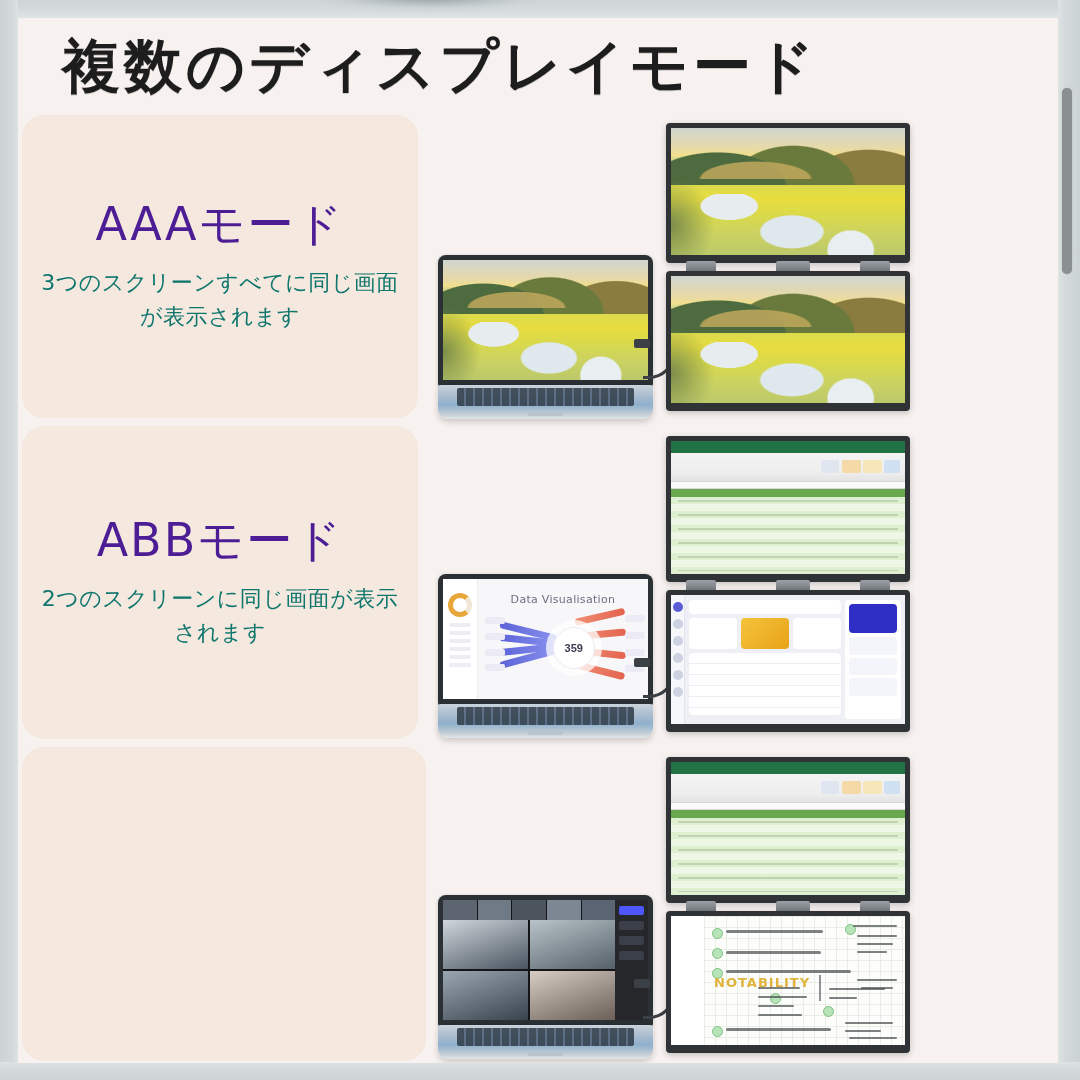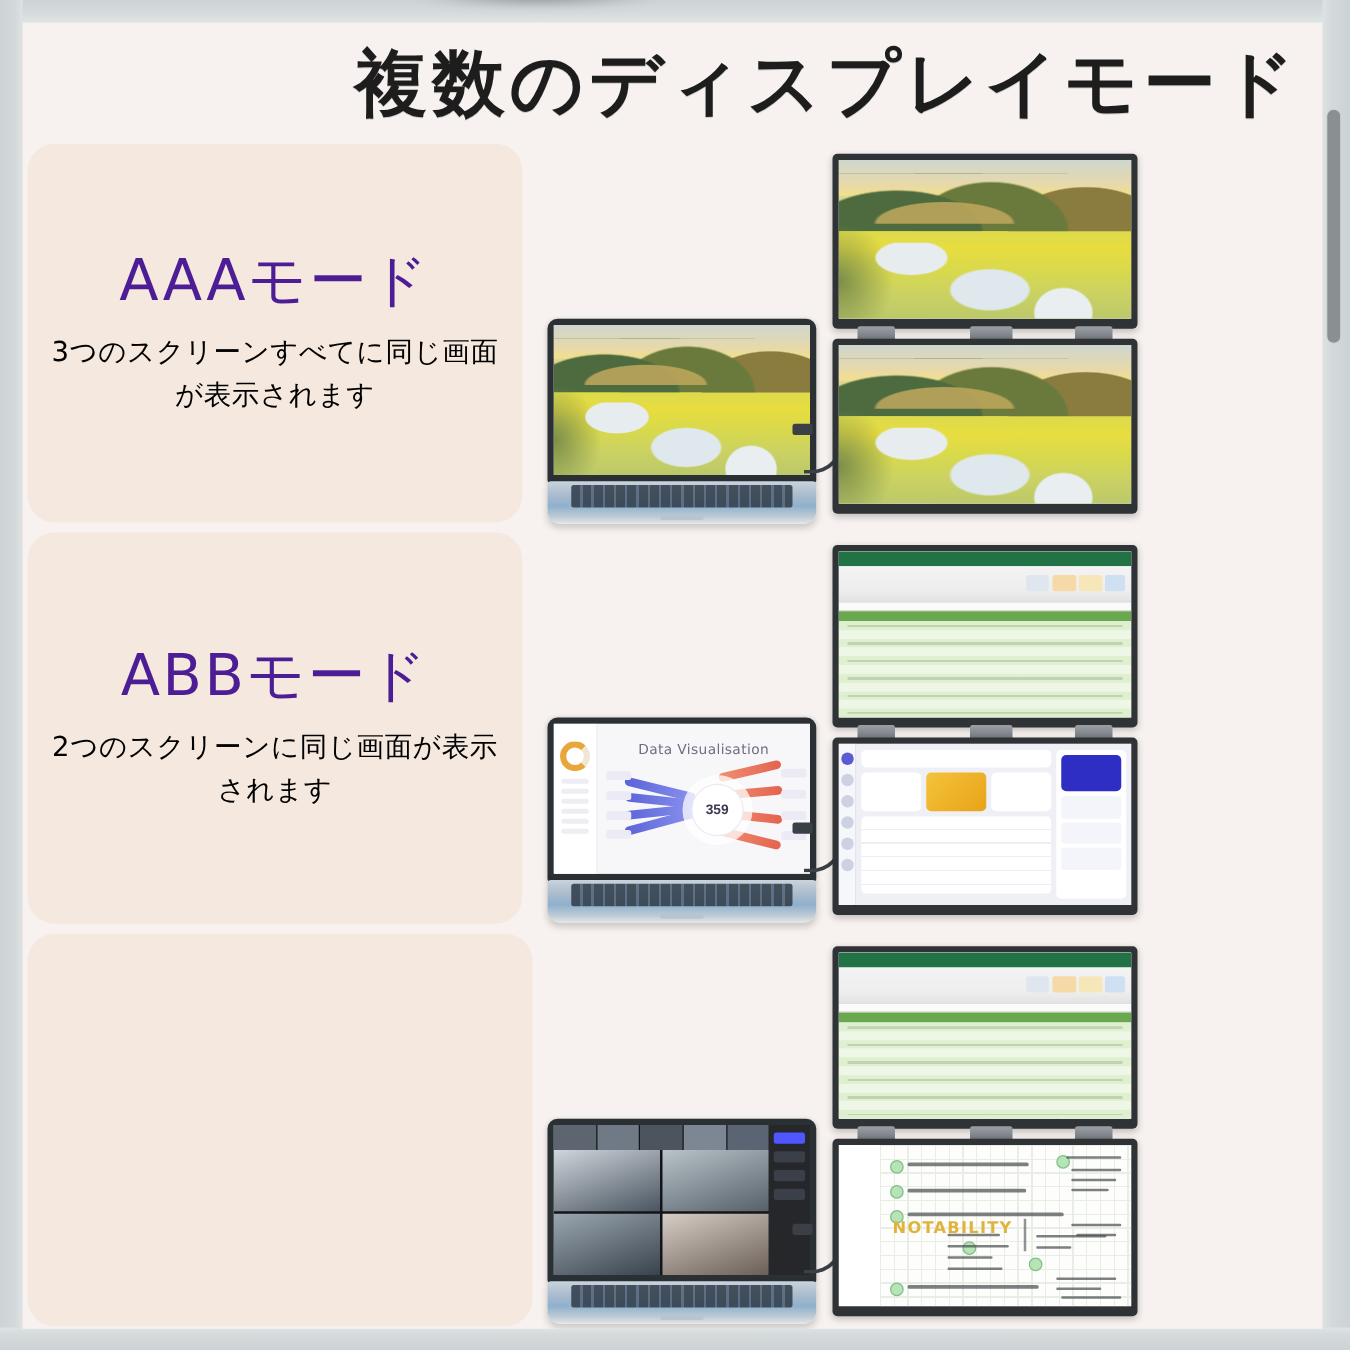--- a/index.html
+++ b/index.html
@@ -46,25 +46,26 @@
   
   #page {
     position:absolute; left:18px; top:18px;
     width:1040px; height:1045px;
     background:#f7f2ef;
     overflow:hidden;
   }
 
   #page-title {
     position:absolute; left:0; top:10px; width:1022px;
-    text-align:right;
+    text-align:left;
     font-size:58px; font-weight:700; letter-spacing:4px;
     color:#1d1d1d;
     font-family:"DejaVu Sans","Liberation Sans",sans-serif;
     text-shadow:0 1px 0 rgba(0,0,0,.18);
+    padding-left:44px;
   }
 
   .mode-row { position:absolute; left:0; width:1022px; }
   #row-0 { top:97px;  height:303px; }
   #row-1 { top:408px; height:313px; }
   #row-2 { top:729px; height:314px; }
 
   .mode-card {
     position:absolute; left:4px; top:0;
     width:396px; height:100%;
@@ -76,21 +77,21 @@
   }
   .mode-card.wide { width:404px; }
 
   .mode-name {
     font-size:46px; font-weight:400; letter-spacing:2px;
     color:#4c1d95; line-height:1.1;
     margin-bottom:16px;
     font-family:"DejaVu Sans","Liberation Sans",sans-serif;
   }
   .mode-desc {
-    font-size:22px; line-height:1.55; color:#000000;
+    font-size:22px; line-height:1.55; color:#0f766e;
     text-align:center; letter-spacing:.5px;
     font-family:"DejaVu Sans","Liberation Sans",sans-serif;
   }
   #row-2 .mode-name { font-size:44px; }
   #row-2 .mode-desc { font-size:21px; line-height:1.6; }
 
   
   .device-stage { position:absolute; left:410px; top:0; width:612px; height:100%; }
 
   

